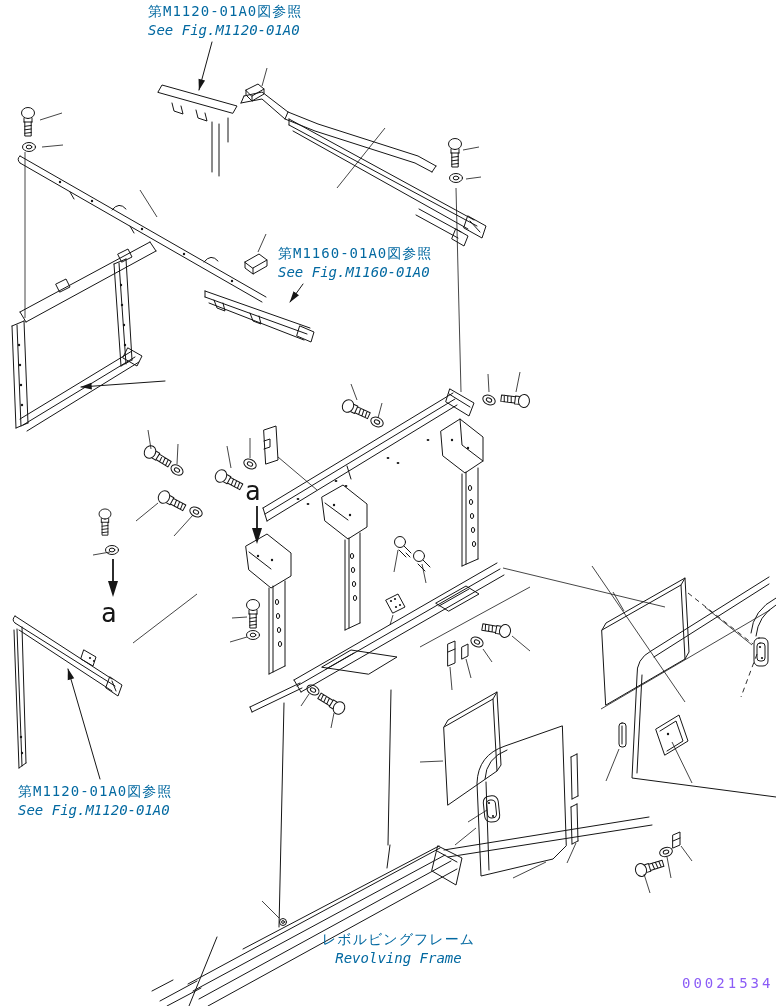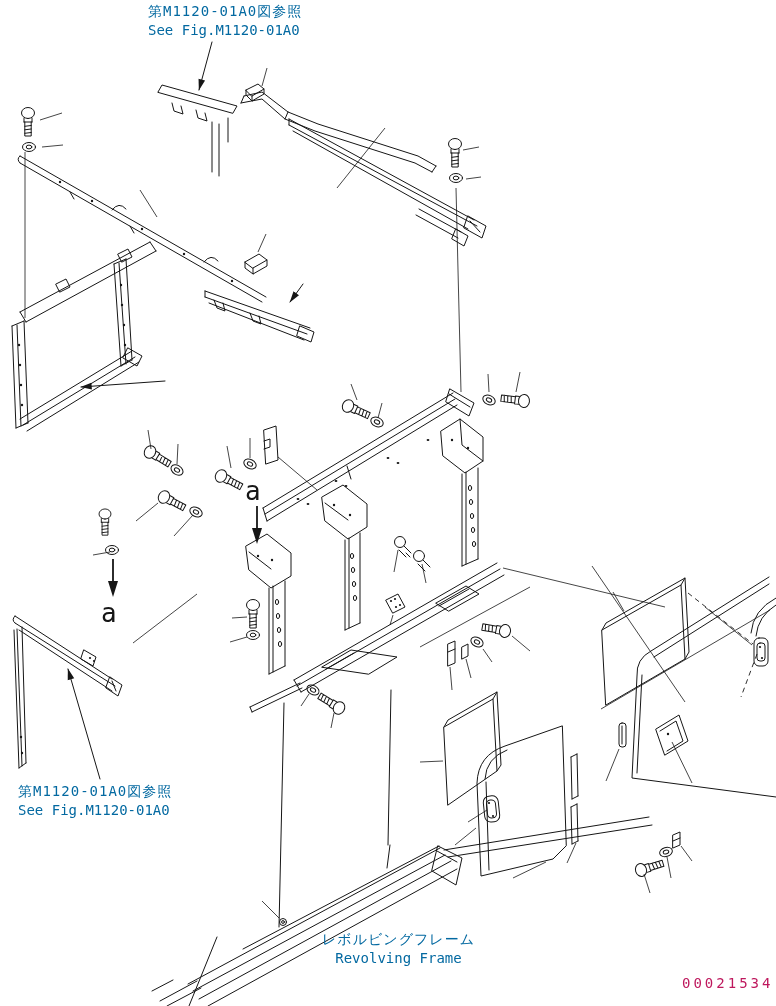--- a/index.html
+++ b/index.html
@@ -7,22 +7,22 @@
           font-family:"DejaVu Sans Mono", monospace;}
   .art{position:absolute;left:0;top:0;}
   svg .ln{stroke:#161616;fill:none;stroke-width:1;stroke-linecap:round;stroke-linejoin:round;}
   svg .thin{stroke:#161616;fill:none;stroke-width:0.8;}
   svg .dash{stroke:#161616;fill:none;stroke-width:0.9;stroke-dasharray:5 4;}
   svg .dot{fill:#161616;stroke:none;}
   svg .fillb{fill:#161616;stroke:none;}
   svg text{fill:#161616;stroke:none;font-family:"DejaVu Sans Mono",monospace;}
   .lbl{position:absolute;color:#0369a1;font-size:14px;line-height:19px;white-space:nowrap;}
   .lbl .jp{letter-spacing:1px;display:block;}
-  .lbl .en{letter-spacing:0px;display:block;}
-  .dwg-no{position:absolute;color:#be185d;font-size:14px;letter-spacing:3px;white-space:nowrap;}
+  .lbl .en{letter-spacing:0px;display:block;font-style:italic;}
+  .dwg-no{position:absolute;color:#8b5cf6;font-size:14px;letter-spacing:3px;white-space:nowrap;}
 </style>
 </head>
 <body>
 
 <div class="canvas">
 
 <svg class="art" width="776" height="1006" viewBox="0 0 776 1006" xmlns="http://www.w3.org/2000/svg">
   <defs>
     <marker id="arw" viewBox="0 0 10 8" refX="9.5" refY="4" markerWidth="12" markerHeight="9" orient="auto">
       <polygon points="0,1 10,4 0,7" fill="#161616"></polygon>
@@ -253,20 +253,24 @@
     <line x1="113" y1="559" x2="113" y2="582" stroke="#161616" stroke-width="1.8"></line>
     <polygon class="fillb" points="108,581 118,581 113,597"></polygon>
   </g>
 </svg>
 
 <div class="lbl" style="left:148px;top:2px;">
   <span class="jp">第M1120-01A0図参照</span>
   <span class="en">See Fig.M1120-01A0</span>
 </div>
 
+<div class="lbl" style="left:278px;top:244px;">
+  <span class="jp">第M1160-01A0図参照</span>
+  <span class="en">See Fig.M1160-01A0</span>
+</div>
 
 
 <div class="lbl" style="left:18px;top:782px;">
   <span class="jp">第M1120-01A0図参照</span>
   <span class="en">See Fig.M1120-01A0</span>
 </div>
 
 <div class="lbl" style="left:322px;top:930px;text-align:center;">
   <span class="jp">レボルビングフレーム</span>
   <span class="en">Revolving Frame</span>

